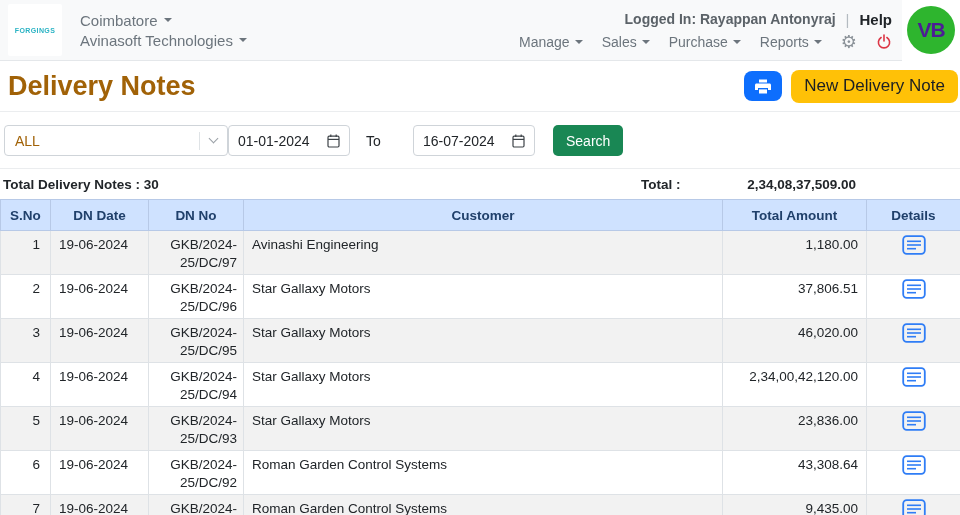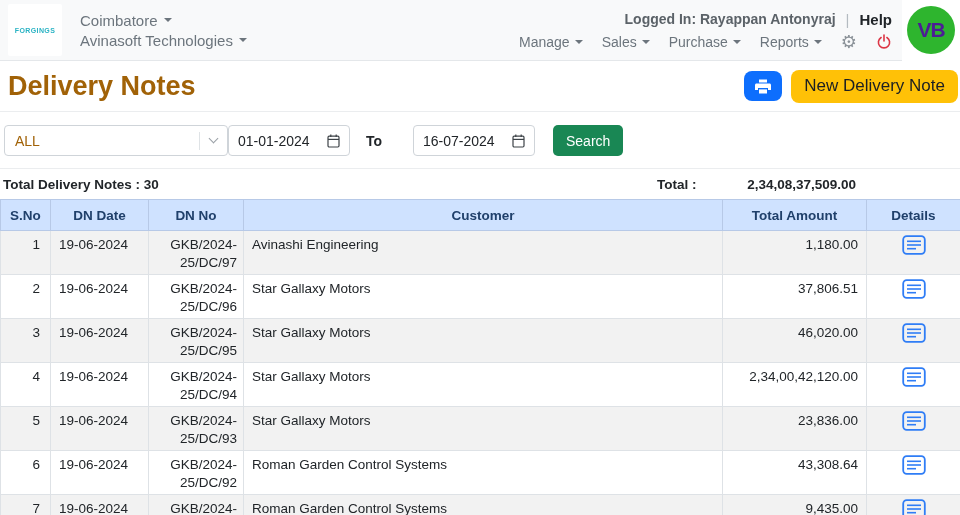--- a/index.html
+++ b/index.html
@@ -42,30 +42,30 @@
   .filter-row { display:flex; align-items:center; margin:13px 0 12px 4px; }
   .type-select { width:224px; height:31px; border:1px solid #cfd4d9; border-radius:4px; background:#fff;
                  display:flex; align-items:center; padding:0 10px; font-size:14px; color:#a16207; cursor:pointer; }
   .type-select .sep { margin-left:auto; width:1px; height:18px; background:#dfe3e6; margin-right:10px; }
   .chev { width:7px; height:7px; border-right:1.6px solid #9aa0a6; border-bottom:1.6px solid #9aa0a6;
           transform:rotate(45deg); margin-top:-4px; }
   .date-input { width:122px; height:31px; border:1px solid #cfd4d9; border-radius:4px; background:#fff;
                 display:flex; align-items:center; padding:0 9px; font-size:14px; color:#212529; cursor:text; }
   .date-input:first-of-type { margin-left:15px; }
   .date-input .cal { margin-left:auto; display:flex; }
-  .to-label { font-weight:700; font-size:14px; color:#212529; margin-left:16px; width:31px; }
+  .to-label { font-weight:400; font-size:14px; color:#212529; margin-left:16px; width:31px; }
   .date-to { margin-left:16px; }
   .search-btn { margin-left:18px; height:31px; background:#198754; color:#fff; border:none; border-radius:5px;
                 font-size:14px; padding:0 13px; cursor:pointer; font-family:inherit; }
   .filter-divider { border:none; border-top:1px solid #ebedef; margin:0; }
 
   
   .totals-row { position:relative; height:26px; margin-top:4px; font-size:13.5px; font-weight:700; color:#212529;text-decoration:underline; }
   .total-notes { position:absolute; left:3px; top:4px; }
-  .total-label { position:absolute; left:657px; top:4px; }
+  .total-label { position:absolute; left:641px; top:4px; }
   .total-amount { position:absolute; right:104px; top:4px; }
 
   
   table { width:100%; border-collapse:collapse; font-size:13.5px; color:#212529; table-layout:fixed; }
   thead th { background:#cfe2ff; color:#20406b; font-weight:700; border:1px solid #b7c9e7;
              padding:3px 6px; text-align:center; height:31px; }
   tbody td { border:1px solid #dee2e6; padding:5px 8px 2px; vertical-align:top; line-height:18px; height:43px; }
   tbody tr:nth-child(odd) { background:#f2f2f2; }
   tbody tr:nth-child(even) { background:#ffffff; }
   .td-sno { text-align:right; padding-right:10px; }

